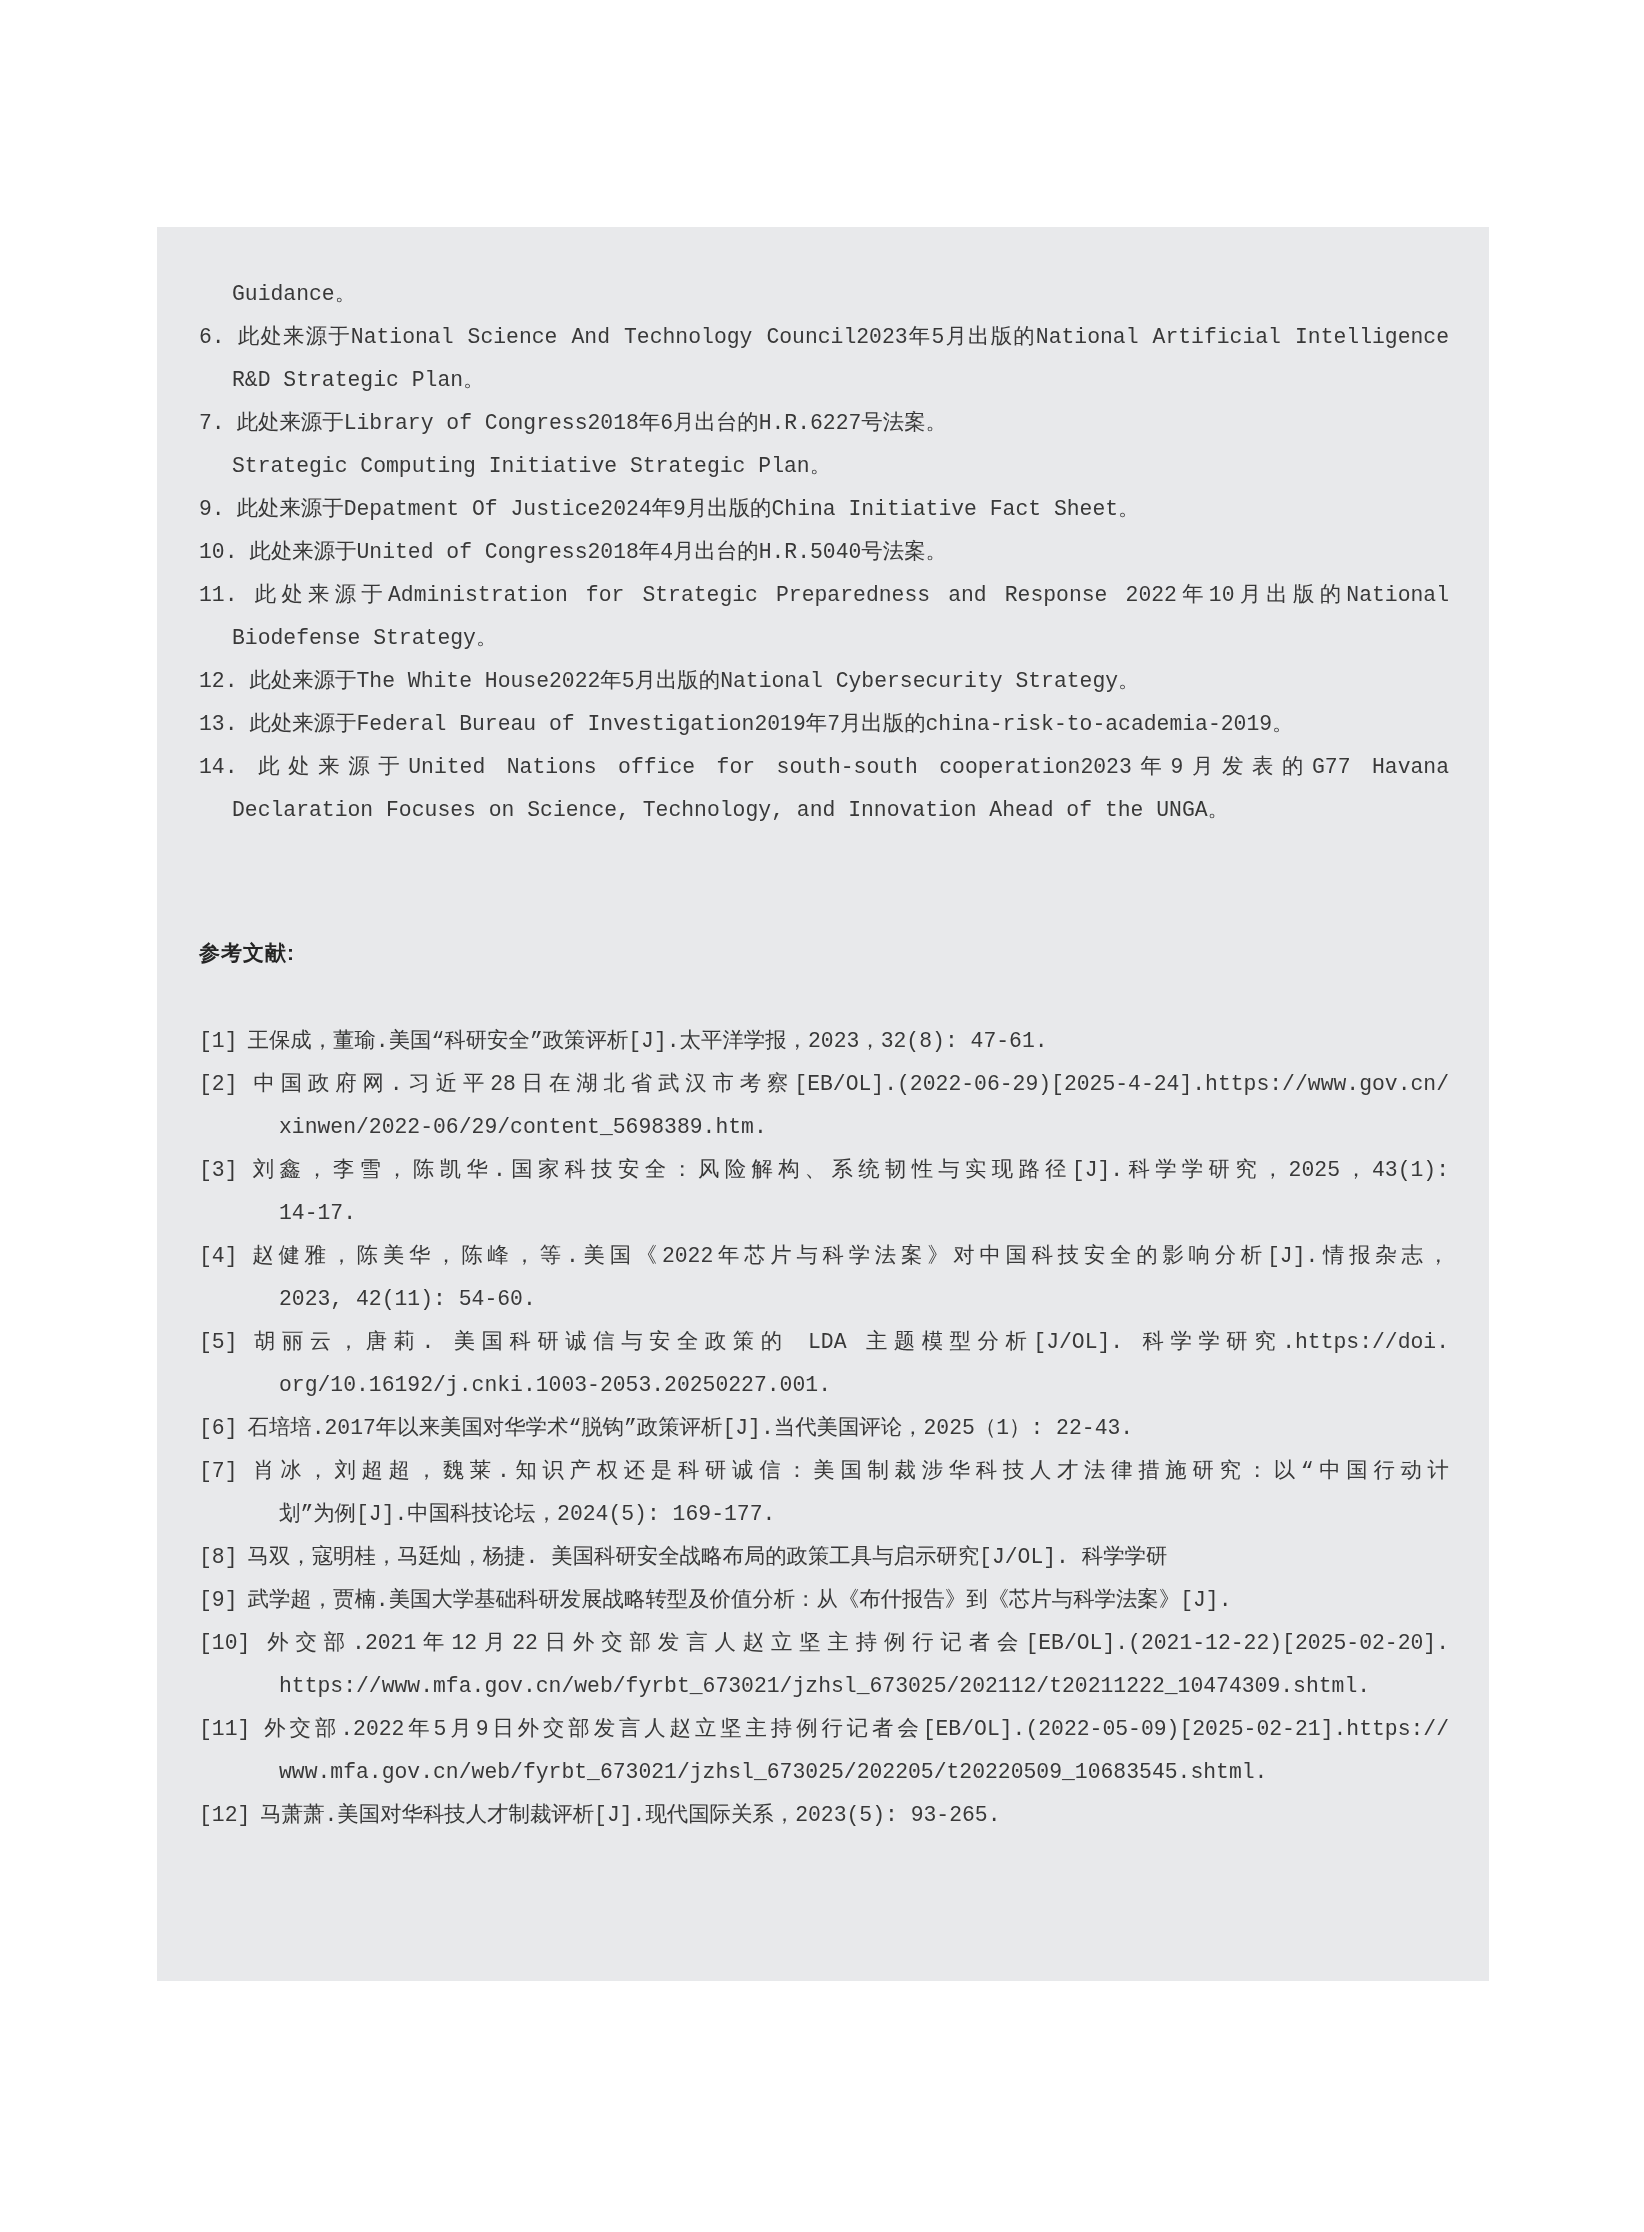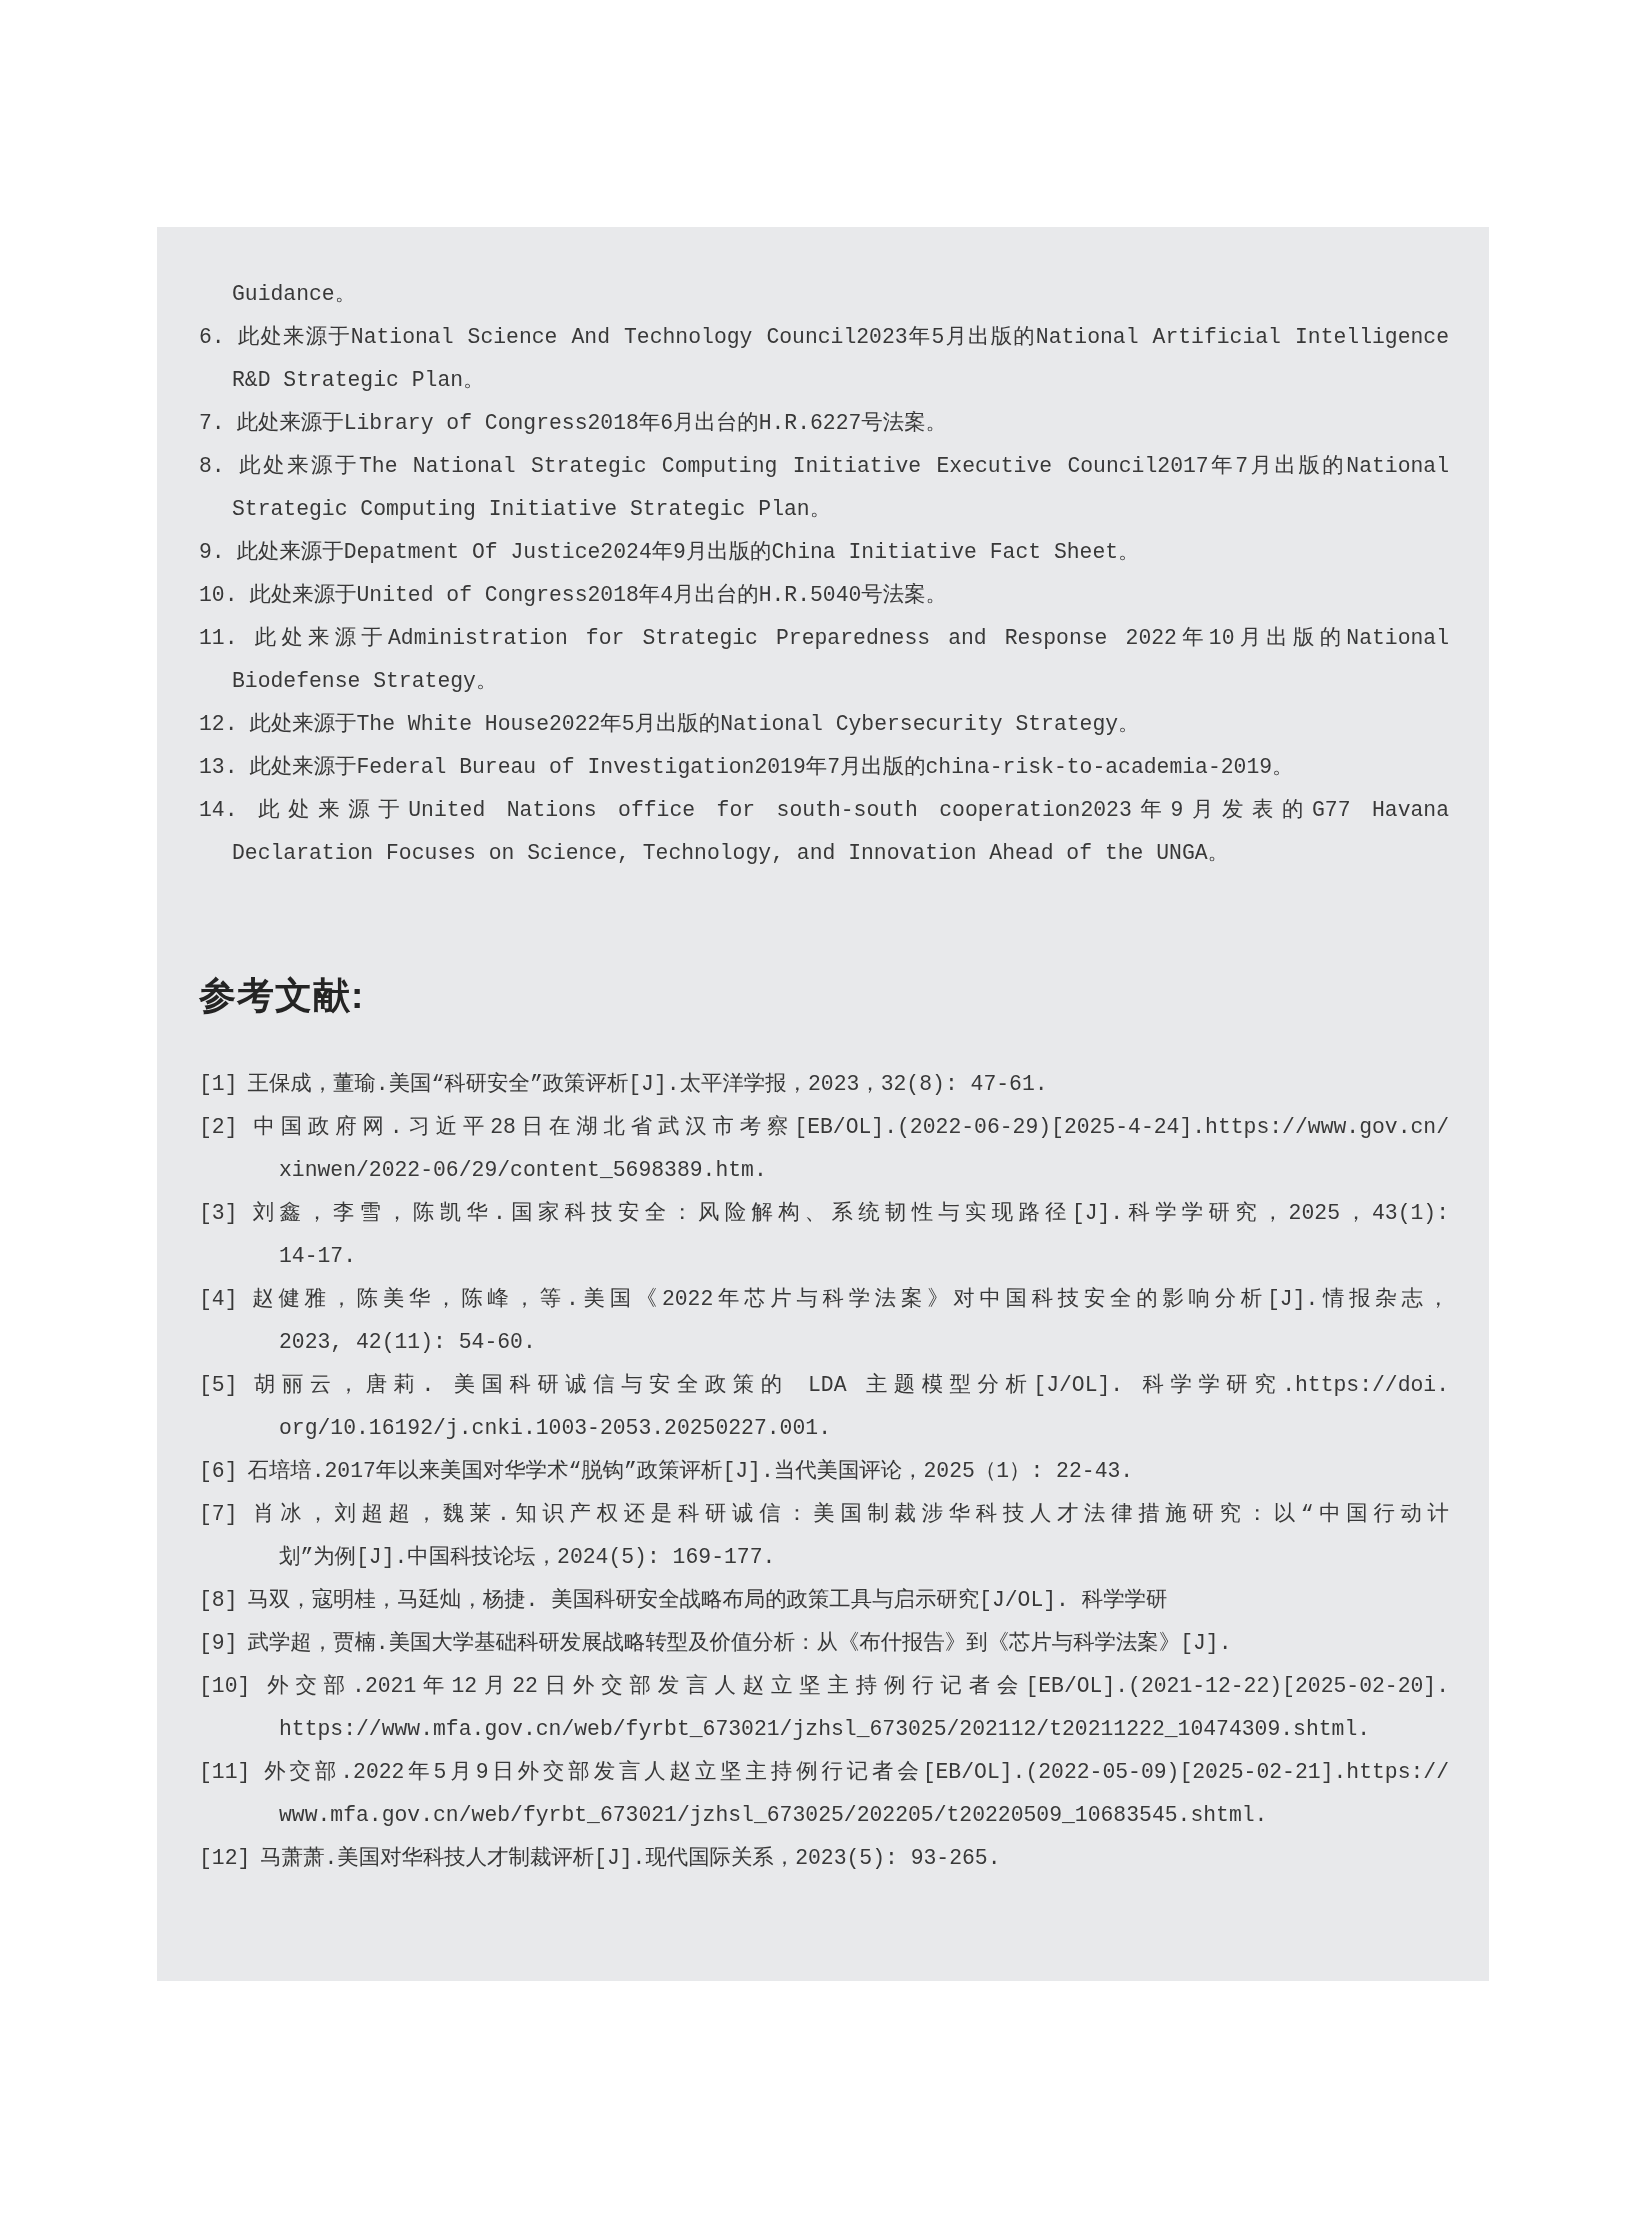--- a/index.html
+++ b/index.html
@@ -12,21 +12,21 @@
   .item .line{text-align:justify;text-align-last:left;overflow-wrap:anywhere;}
   .item .line.first:not(:last-child){text-align-last:justify;}
   .fn .item .line{padding-left:33px;}
   .fn .item .line.first{padding-left:0;}
   .refs .item .line{padding-left:80px;}
   .refs .item .line.first{padding-left:0;}
   .fn .num{margin-right:12px;}
   .refs .num{margin-right:10px;}
   .refs-heading{margin-top:101px;margin-bottom:47px;height:40px;line-height:40px;
                 font-family:"Liberation Sans","DejaVu Sans",sans-serif;
-                font-weight:700;font-size:37px;color:#242424;letter-spacing:1px;}
+                font-weight:700;font-size:21px;color:#242424;letter-spacing:1px;}
   .footer-pagenum{position:absolute;left:1520px;top:2060px;width:111px;text-align:center;
                   font-family:"Liberation Sans","DejaVu Sans",sans-serif;
                   font-size:26px;line-height:34px;color:#8a8d8f;}
   .footer-rule{position:absolute;left:1535px;top:2097px;width:109px;height:2px;background:#3d4043;}
   .footer-issue{position:absolute;left:1520px;top:2103px;width:111px;text-align:center;
                 font-family:"Liberation Sans","DejaVu Sans",sans-serif;
                 font-size:32px;line-height:34px;color:#8a8d8f;}
 </style>
 </head>
 <body>
@@ -39,21 +39,20 @@
           <div class="line"><span>Guidance。</span></div>
         </div>
         <div class="item">
           <div class="line first"><span class="num">6.</span><span>此处来源于National Science And Technology Council2023年5月出版的National Artificial Intelligence</span></div>
           <div class="line"><span>R&amp;D Strategic Plan。</span></div>
         </div>
         <div class="item">
           <div class="line first"><span class="num">7.</span><span>此处来源于Library of Congress2018年6月出台的H.R.6227号法案。</span></div>
         </div>
         <div class="item">
-          <div class="line first"><span class="num">8.</span><span>此处来源于The National Strategic Computing Initiative Executive Council2017年7月出版的National</span></div>
           <div class="line"><span>Strategic Computing Initiative Strategic Plan。</span></div>
         </div>
         <div class="item">
           <div class="line first"><span class="num">9.</span><span>此处来源于Depatment Of Justice2024年9月出版的China Initiative Fact Sheet。</span></div>
         </div>
         <div class="item">
           <div class="line first"><span class="num">10.</span><span>此处来源于United of Congress2018年4月出台的H.R.5040号法案。</span></div>
         </div>
         <div class="item">
           <div class="line first"><span class="num">11.</span><span>此处来源于Administration for Strategic Preparedness and Response 2022年10月出版的National</span></div>

